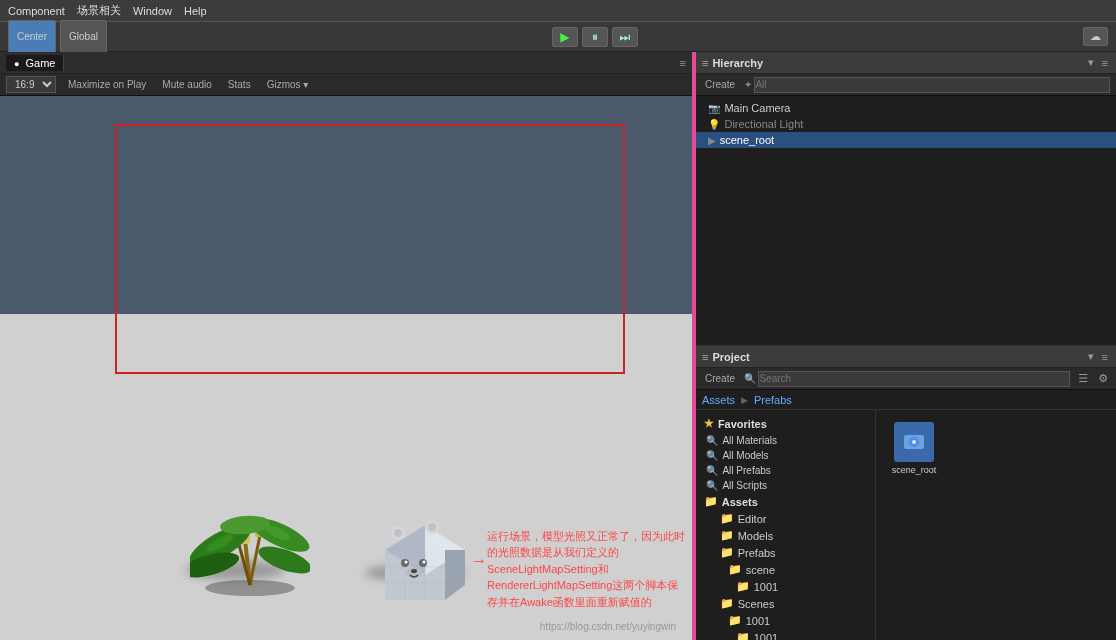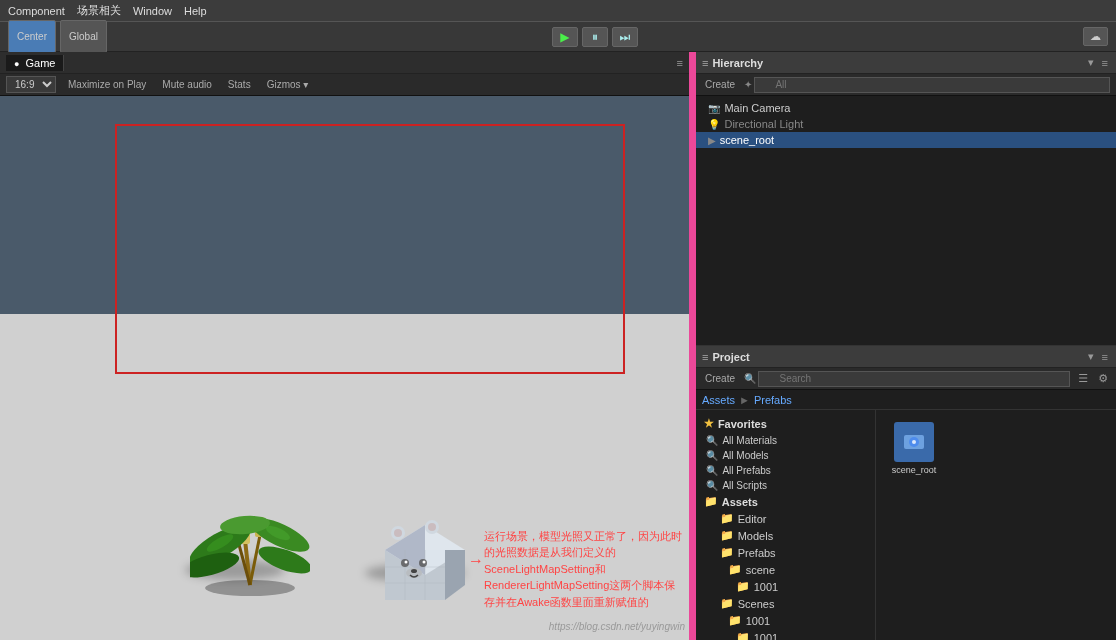--- a/index.html
+++ b/index.html
@@ -97,21 +97,21 @@
       display: flex;
       height: calc(640px - 52px);
     }
 
     
     .game-panel {
       flex: 1;
       background: #1a1a1a;
       display: flex;
       flex-direction: column;
-      border-right: 7px solid #ec4899;
+      border-right: 4px solid #ec4899;
     }
     .panel-tab-bar {
       height: 22px;
       background: #2d2d2d;
       display: flex;
       align-items: center;
       padding: 0 6px;
       border-bottom: 1px solid #222;
     }
     .panel-tab {
@@ -240,25 +240,24 @@
       right: 205px;
       color: #ff4444;
       font-size: 16px;
       z-index: 20;
     }
 
     
     .url-text {
       position: absolute;
       bottom: 8px;
-      right: 4px;
+      right: 16px;
       color: #999;
       font-size: 10px;
       z-index: 20;
-      font-style: italic;
     }
 
     
     .right-panels {
       width: 420px;
       display: flex;
       flex-direction: column;
     }
 
     
@@ -326,21 +325,21 @@
       background: none;
       border: none;
       padding: 1px 3px;
     }
     .search-input {
       flex: 1;
       background: #3a3a3a;
       border: 1px solid #555;
       color: #ccc;
       font-size: 10px;
-      padding: 1px 20px;
+      padding: 1px 0;
       height: 16px;
     }
     .search-input-wrapper {
       display: flex;
       align-items: center;
       flex: 1;
       gap: 2px;
     }
 
     .hierarchy-content {

